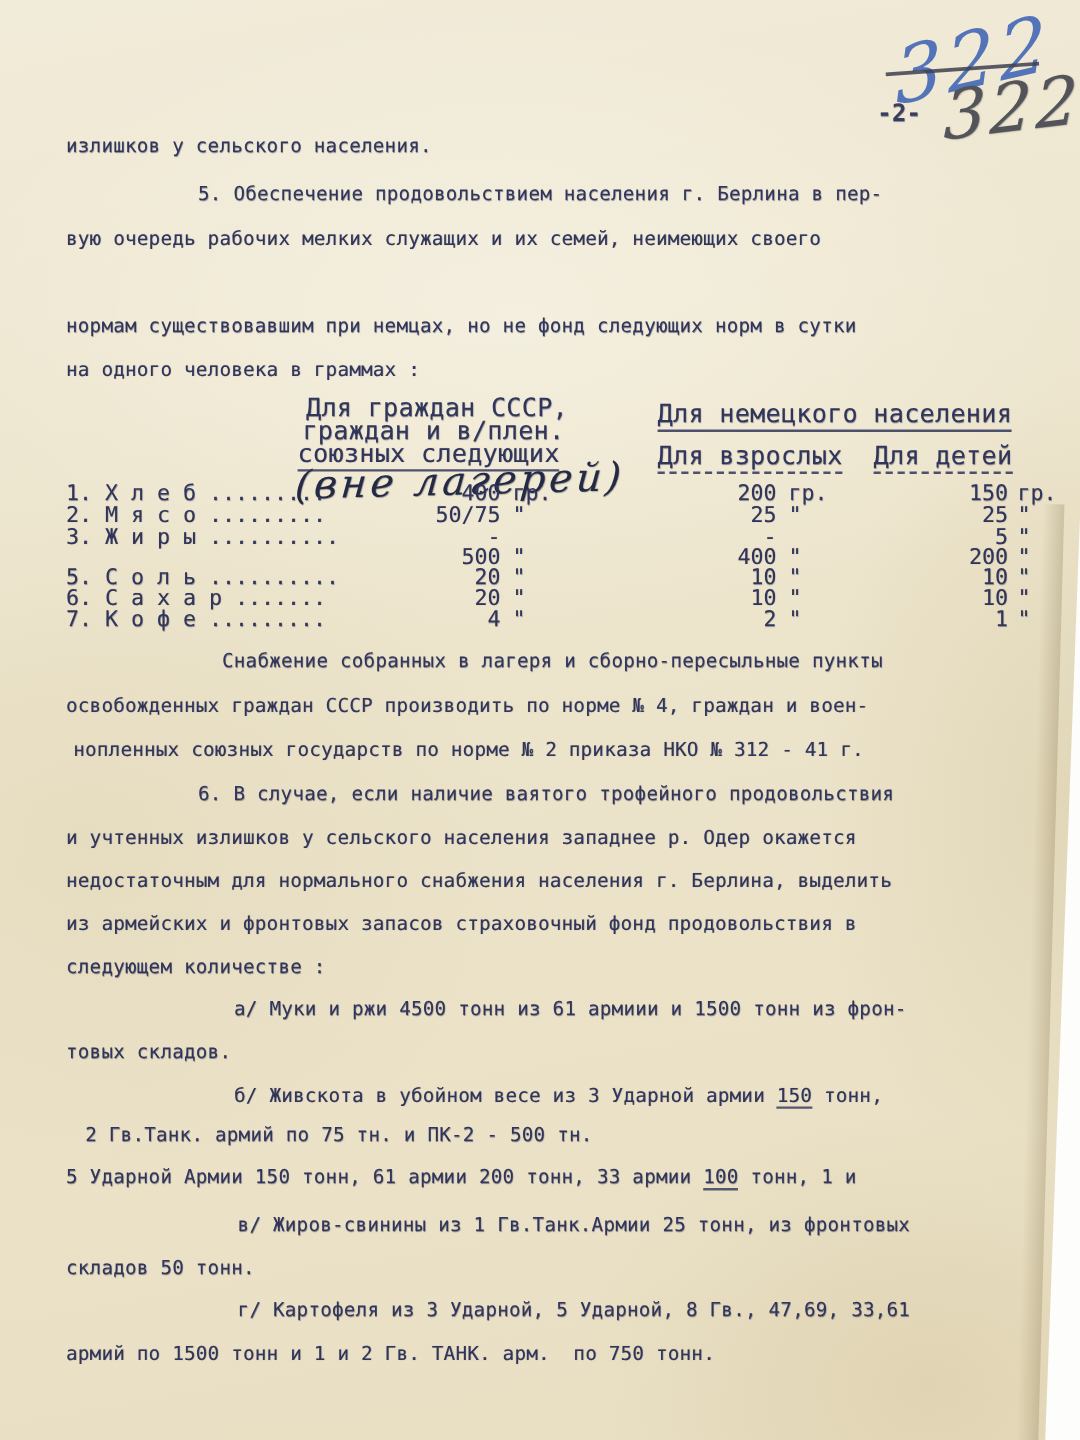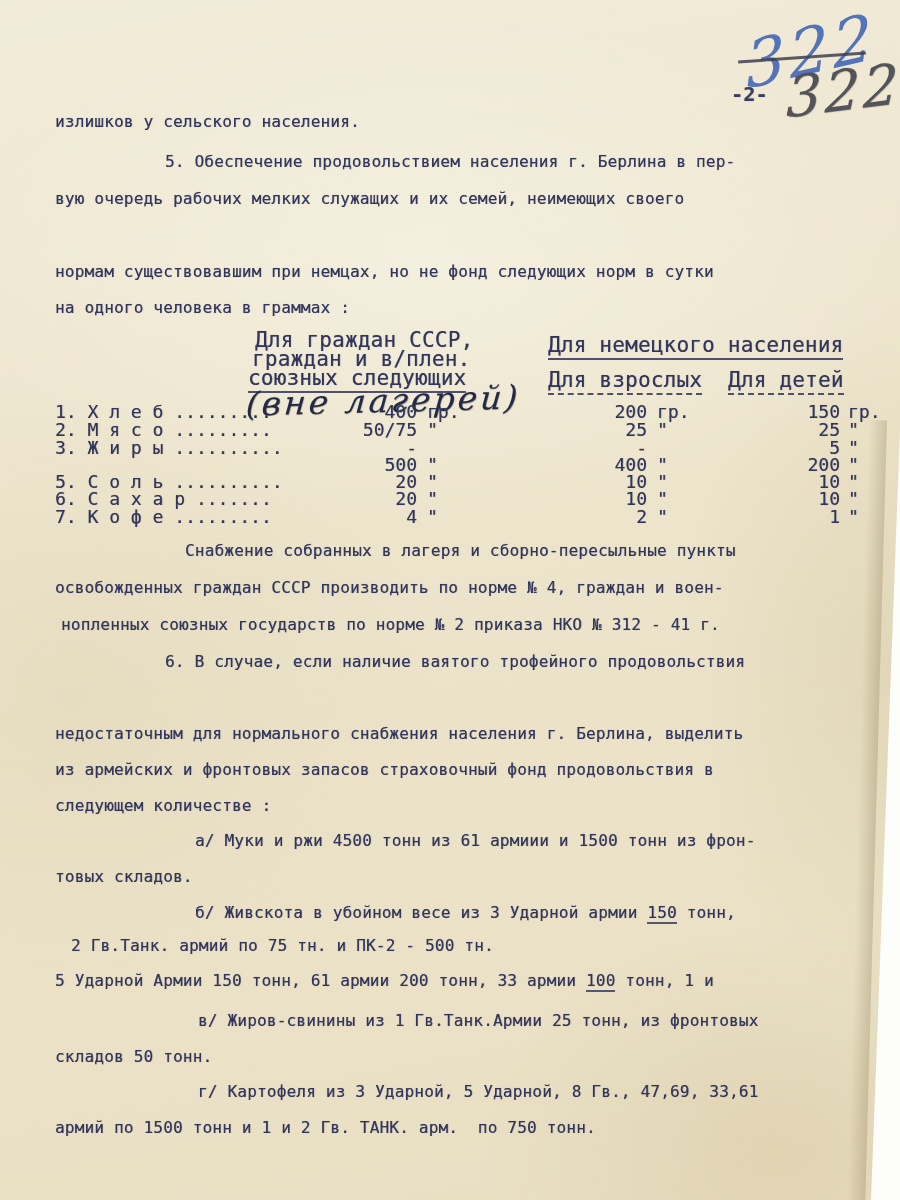--- a/index.html
+++ b/index.html
@@ -172,20 +172,21 @@
       <span class="u2">"</span>
       <span class="v v3">1</span>
       <span class="u3">"</span>
     </div>
 
     <div class="t" style="left:185px;top:541px;">Снабжение собранных в лагеря и сборно-пересыльные пункты</div>
     <div class="t" style="left:55px;top:578px;">освобожденных граждан СССР производить по норме № 4, граждан и воен-</div>
     <div class="t" style="left:45px;top:615px;margin-left:16px;">нопленных союзных государств по норме № 2 приказа НКО № 312 - 41 г.</div>
 
     <div class="t" style="left:165px;top:652px;">6. В случае, если наличие ваятого трофейного продовольствия</div>
+    <div class="t" style="left:55px;top:688px;">и учтенных излишков у сельского населения западнее р. Одер окажется</div>
     <div class="t" style="left:55px;top:724px;">недостаточным для нормального снабжения населения г. Берлина, выделить</div>
     <div class="t" style="left:55px;top:760px;">из армейских и фронтовых запасов страховочный фонд продовольствия в</div>
     <div class="t" style="left:55px;top:796px;">следующем количестве :</div>
 
     <div class="t" style="left:195px;top:831px;">а/ Муки и ржи 4500 тонн из 61 армиии и 1500 тонн из фрон-</div>
     <div class="t" style="left:55px;top:867px;">товых складов.</div>
 
     <div class="t" style="left:195px;top:903px;"><span>б/ Живскота в убойном весе из 3 Ударной армии </span><span class="num-ul">150</span><span> тонн,</span></div>
     <div class="t" style="left:55px;top:939px;margin-top:32px;"><span>5 Ударной Армии 150 тонн, 61 армии 200 тонн, 33 армии </span><span class="num-ul">100</span><span> тонн, 1 и</span></div>
     <div class="t" style="left:55px;top:936px;margin-left:16px;">2 Гв.Танк. армий по 75 тн. и ПК-2 - 500 тн.</div>

